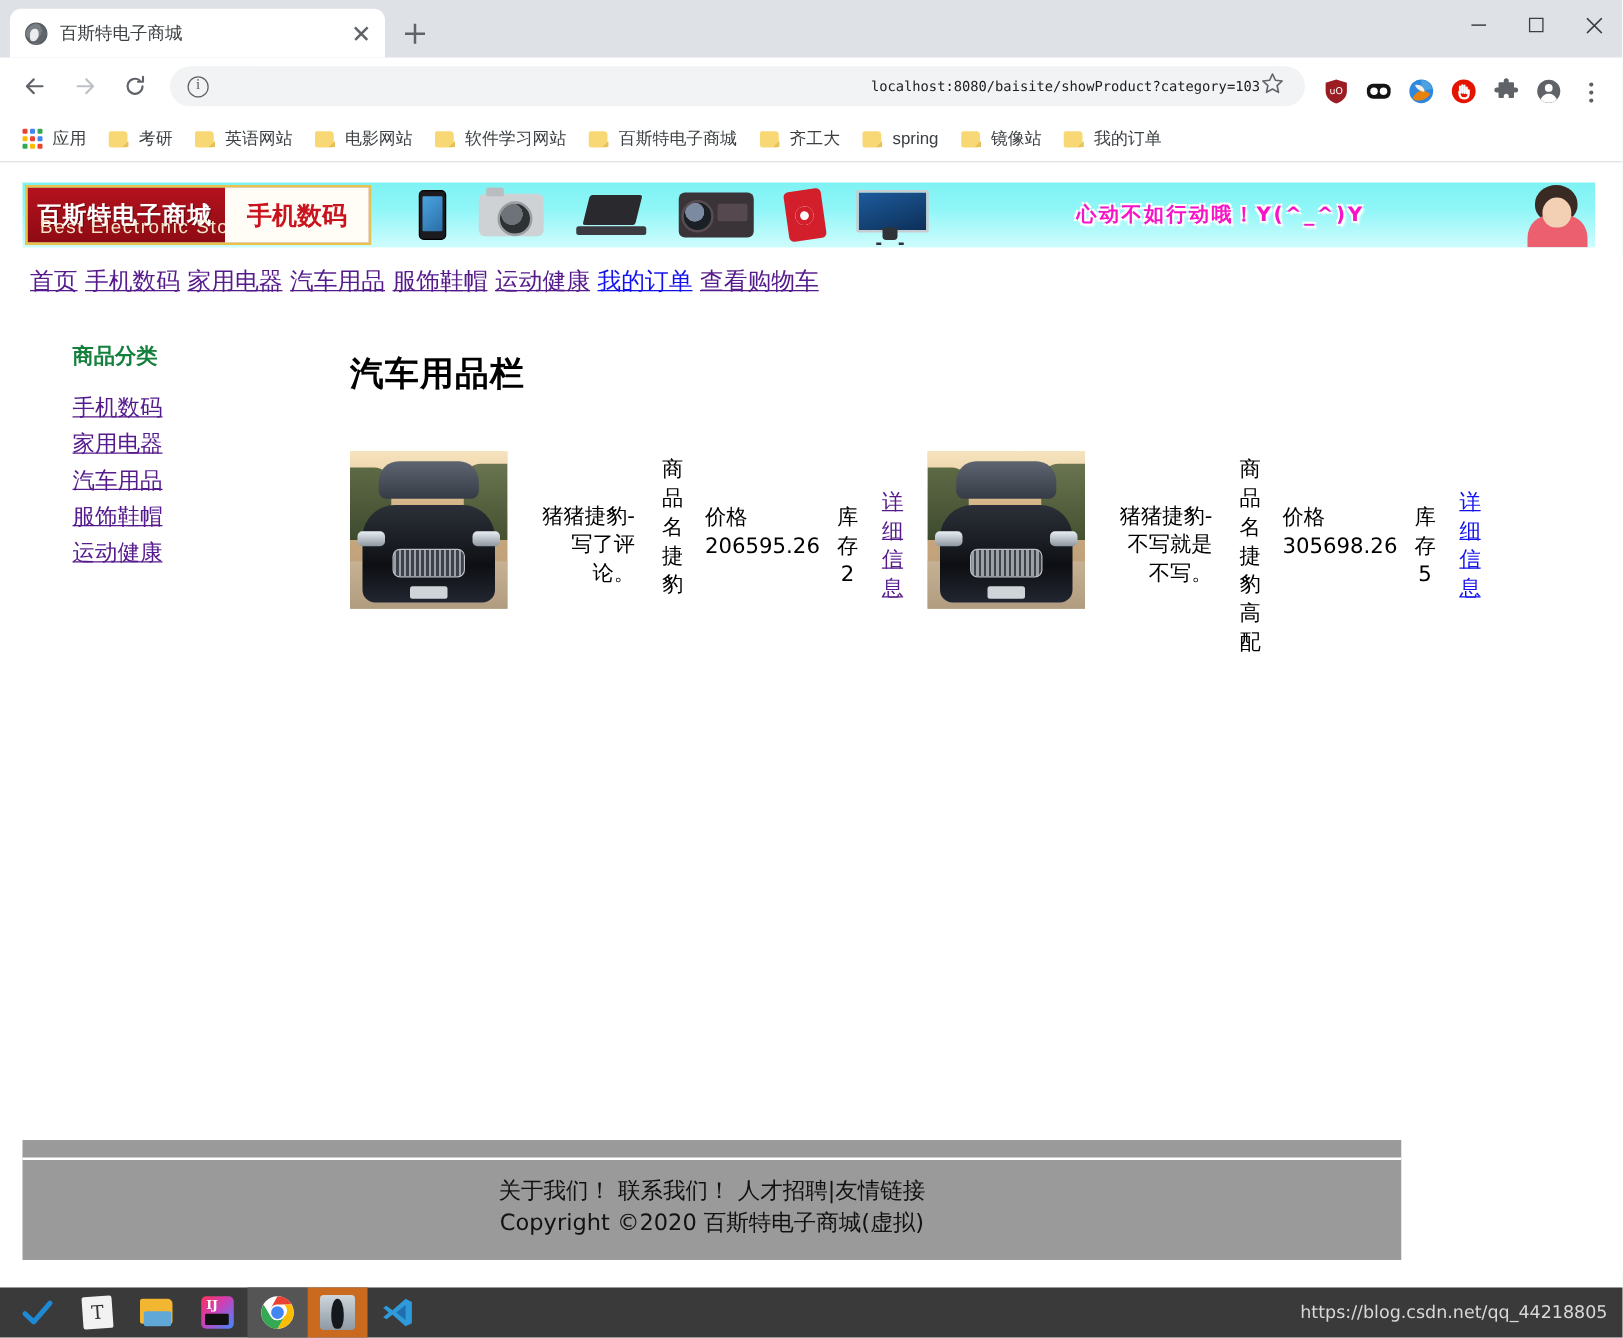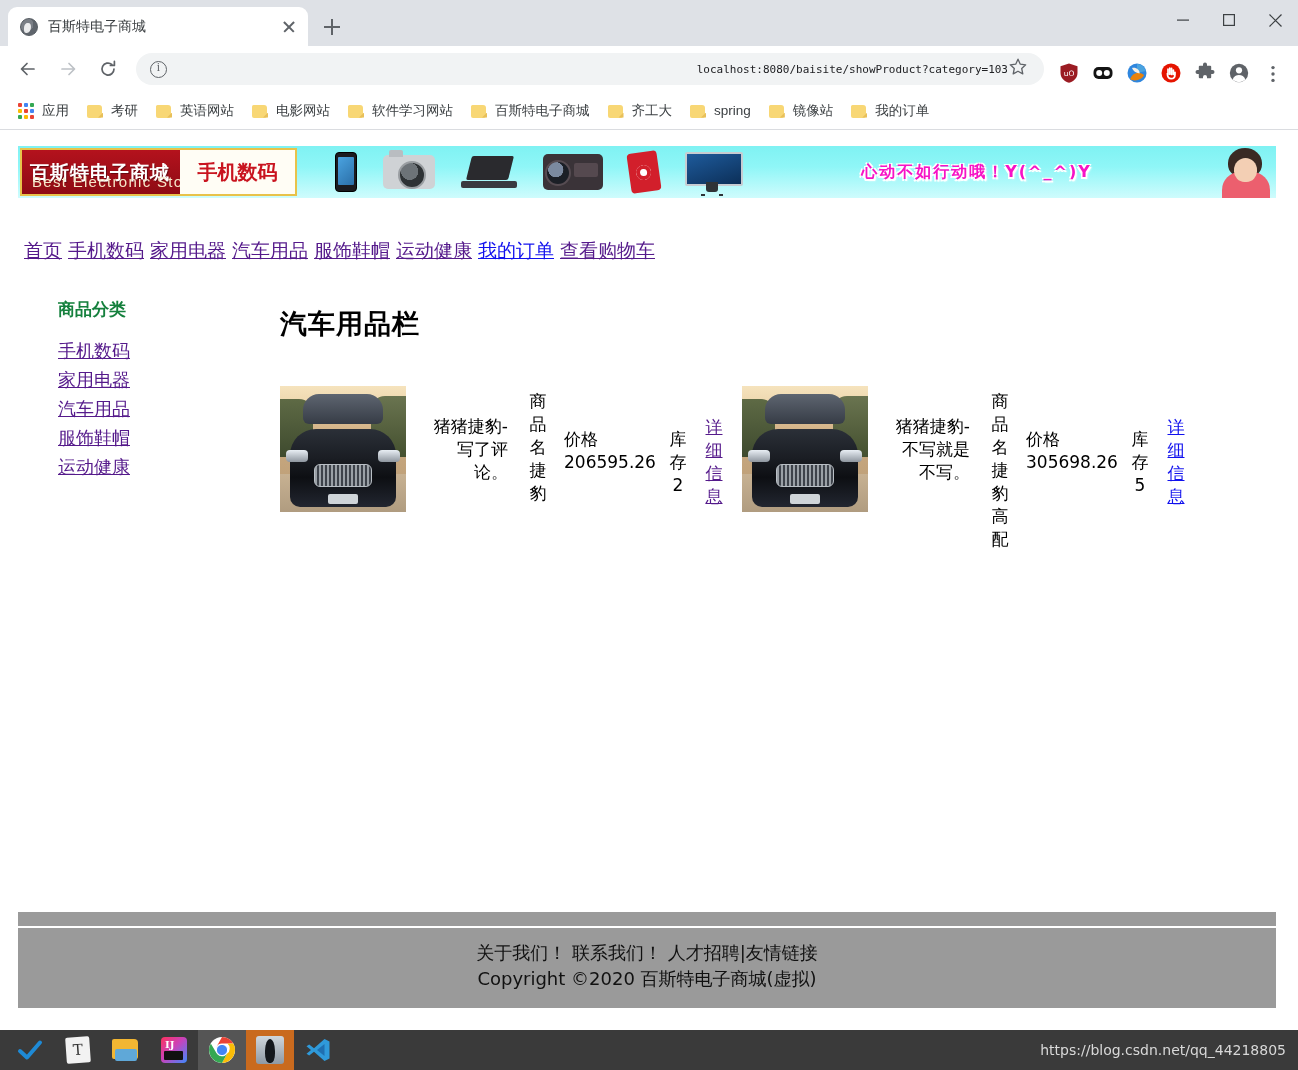--- a/index.html
+++ b/index.html
@@ -146,21 +146,21 @@
     text-shadow: -1.5px -1.5px 0 #fff, 1.5px -1.5px 0 #fff, -1.5px 1.5px 0 #fff, 1.5px 1.5px 0 #fff, 2px 2px 2px rgba(255,255,255,.9);
     white-space: nowrap;
   }
   .banner-model { width: 62px; height: 52px; flex: 0 0 62px; position: relative; overflow: hidden; }
   .banner-model::before { content: ""; position: absolute; left: 14px; top: 2px; width: 34px; height: 30px;
     border-radius: 50% 50% 45% 45%; background: #3a2a24; }
   .banner-model::after { content: ""; position: absolute; left: 8px; bottom: 0; width: 48px; height: 26px;
     background: #ec5f6e; border-radius: 18px 18px 0 0; }
   .banner-face { position: absolute; left: 20px; top: 12px; width: 23px; height: 24px; background: #f3cfb4; border-radius: 50% 50% 45% 45%; z-index: 2; }
 
-  .navbar { padding: 43px 0 0 24px; font-size: 0; line-height: 1; }
+  .navbar { padding: 18px 0 0 24px; font-size: 0; line-height: 1; }
   .navbar a {
     font-size: 19px; color: #551a8b; text-decoration: underline;
     font-family: "DejaVu Sans", sans-serif; margin-right: 6px;
   }
   .navbar a.unvisited { color: #1111ee; }
 
   .content { display: flex; padding-top: 38px; }
   .sidebar { width: 270px; flex: 0 0 270px; padding-left: 58px; }
   .sidebar h3 {
     margin: 0 0 18px 0; font-size: 17px; font-weight: bold; color: #15803d;
@@ -212,30 +212,30 @@
     background: linear-gradient(180deg,#e8eef4,#8e969f); border-radius: 4px;
   }
   .p-img .hl-l { left: 5%; }
   .p-img .hl-r { right: 5%; }
   .p-img .plate {
     position: absolute; left: 38%; bottom: 6%; width: 24%; height: 8%;
     background: #cfd4d8; border-radius: 2px;
   }
 
   .p-col { font-family: "DejaVu Sans", sans-serif; color: #000; font-size: 17px; line-height: 1.35; }
-  .p-desc { width: 78px; flex: 0 0 78px; text-align: right; margin-left: 24px; margin-top: 29px; }
+  .p-desc { width: 78px; flex: 0 0 78px; text-align: right; margin-left: 24px; margin-top: 41px; }
   .p-name { width: 24px; flex: 0 0 24px; margin-left: 18px; margin-top: 4px; text-align: center; }
   .p-price { width: 86px; flex: 0 0 86px; margin-left: 14px; margin-top: 42px; }
   .p-stock { width: 24px; flex: 0 0 24px; margin-left: 16px; margin-top: 42px; text-align: center; }
   .p-link { width: 20px; flex: 0 0 20px; margin-left: 14px; margin-top: 30px; text-align: center; }
   .p-link a { color: #551a8b; text-decoration: underline; font-size: 17px; }
   .p-link a.unvisited { color: #1111ee; }
 
   .footer {
-    position: absolute; left: 18px; bottom: 22px; width: 1258px; background: #9a9a9a;
+    position: absolute; left: 18px; bottom: 22px; width: 1103px; background: #9a9a9a;
     padding: 0; text-align: center; font-family: "DejaVu Sans", sans-serif;
   }
   .footer .bar-top { height: 14px; }
   .footer .rule { height: 2px; background: #fff; }
   .footer .lines { padding: 12px 0 16px 0; font-size: 18px; color: #111; line-height: 1.45; }
 
   
   #taskbar {
     position: absolute; left: 0; bottom: 0; width: 1298px; height: 40px;
     background: #3a3a3a; display: flex; align-items: center; padding-left: 6px;

